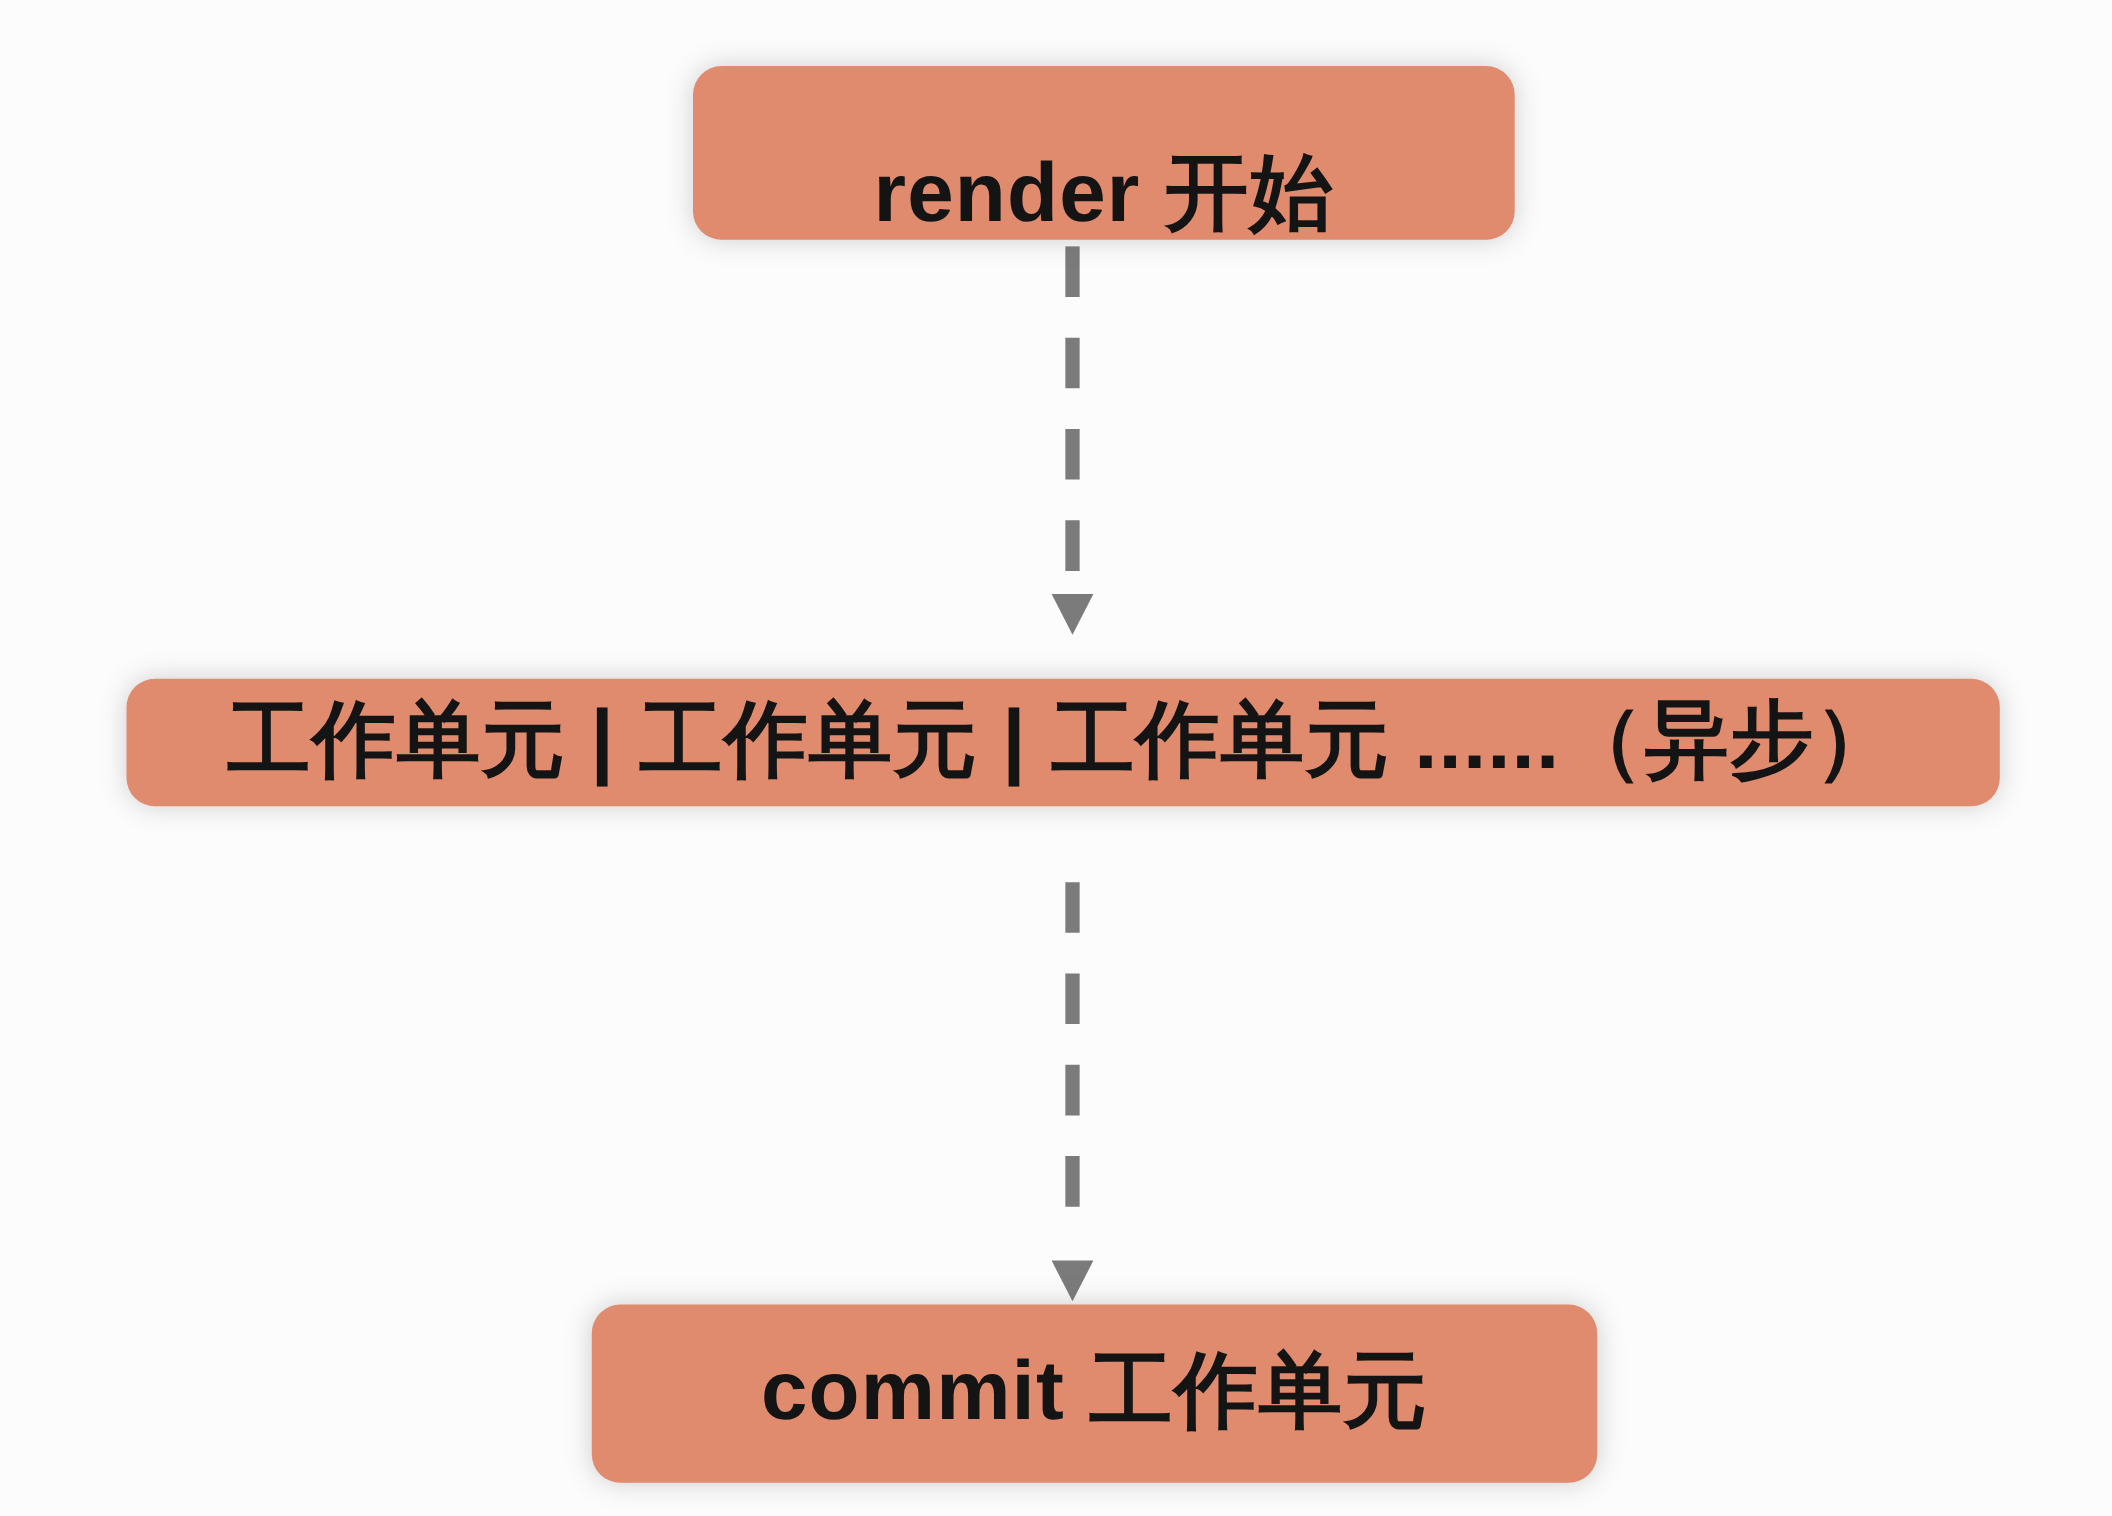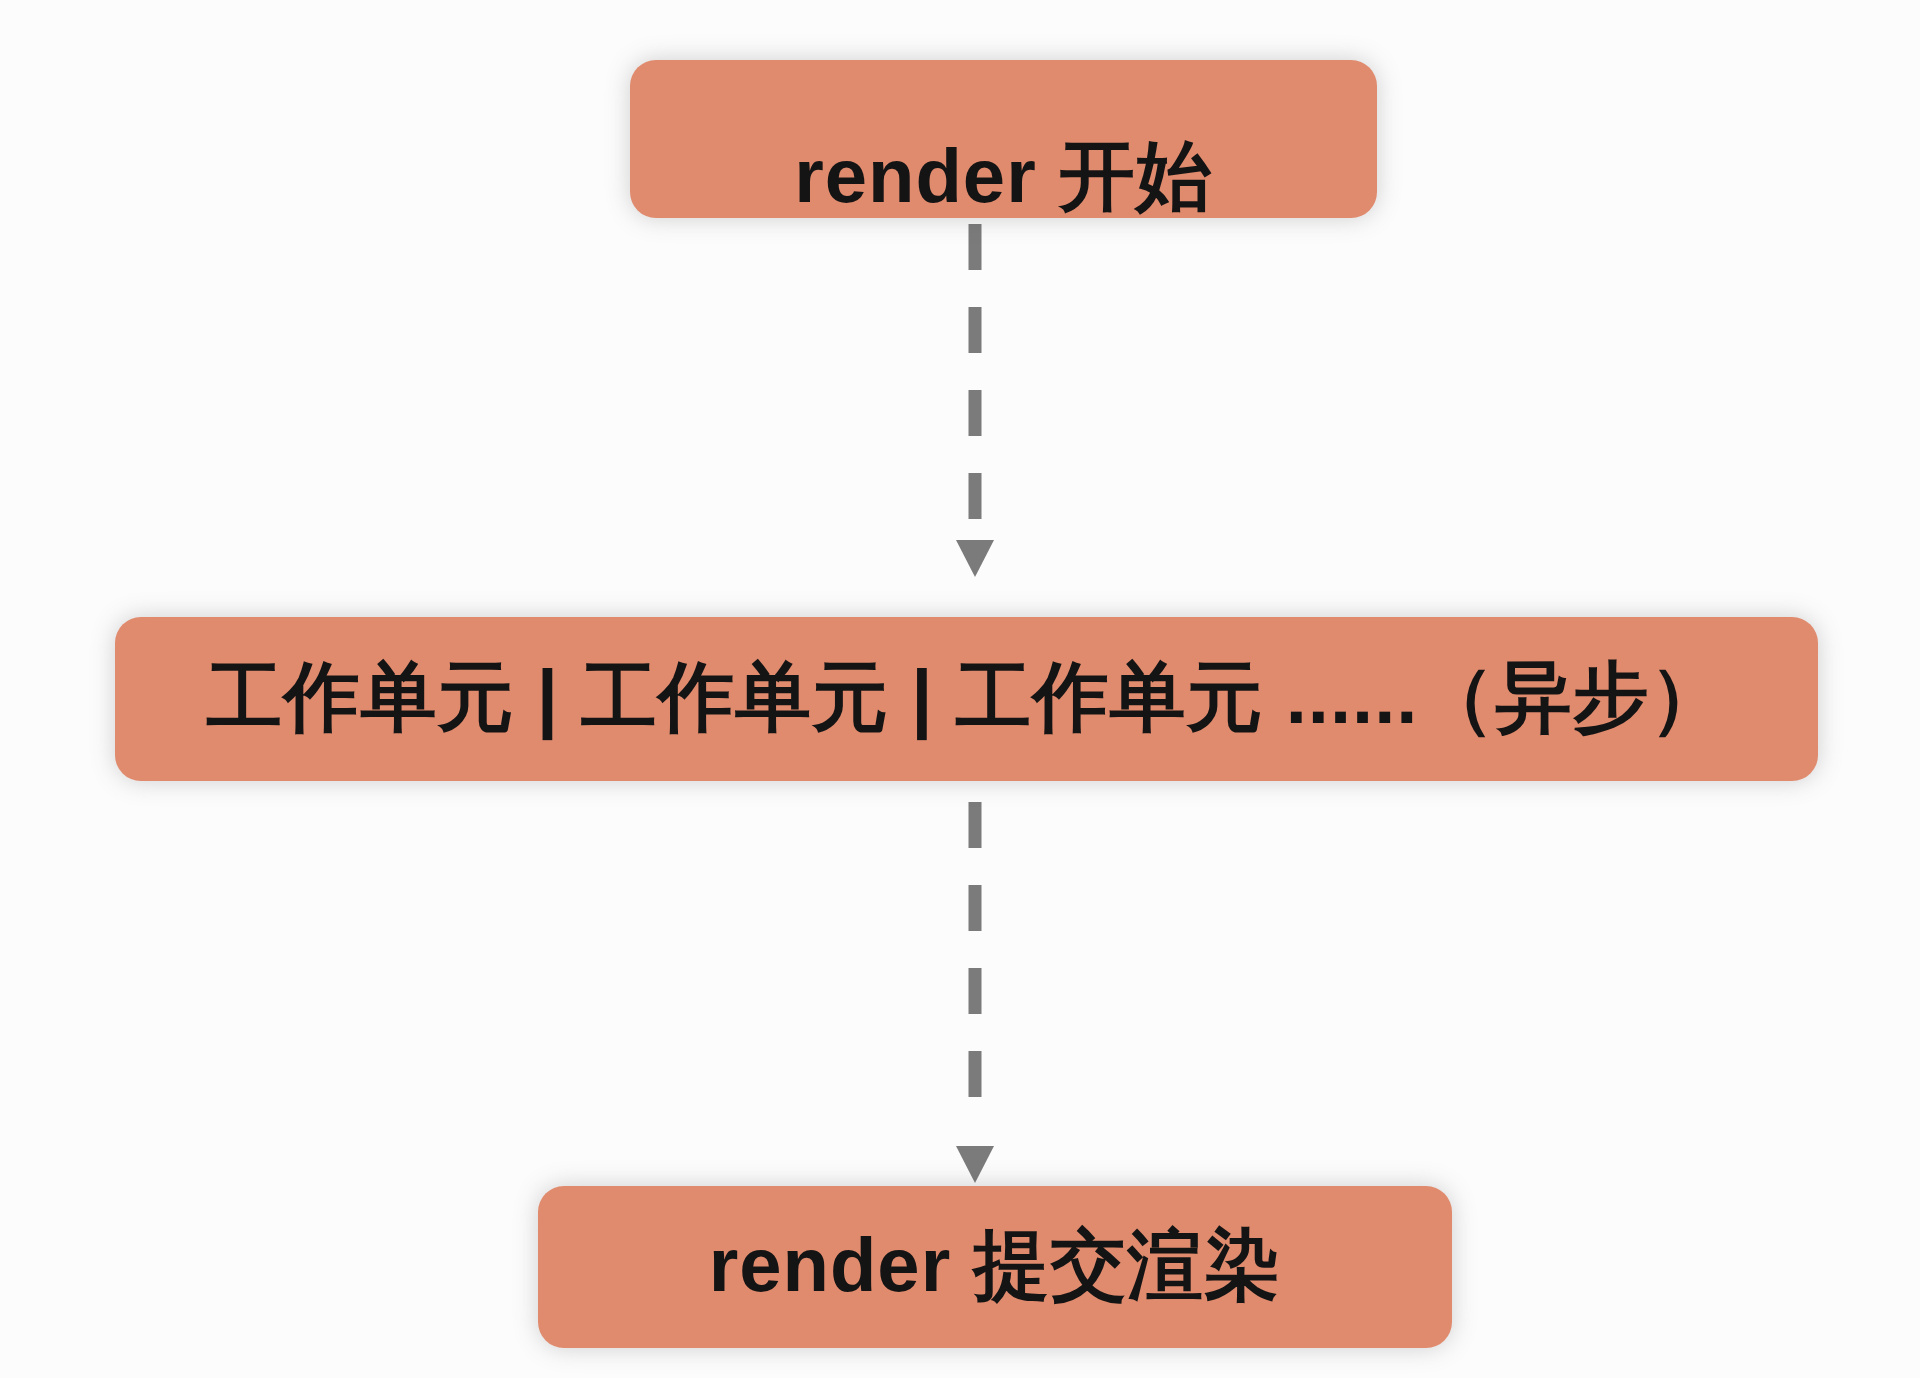--- a/index.html
+++ b/index.html
@@ -32,21 +32,21 @@
   .node-label{
     color:var(--node-text);
     font-weight:700;
     font-size:76px;
     letter-spacing:1px;
     white-space:nowrap;
     line-height:1;
     padding-bottom:4px;
   }
   .node-top{    left:630px;  top:60px;   width:747px;  height:158px;align-items:flex-end; }
-  .node-middle{ left:115px;  top:617px;  width:1703px; height:164px; }
+  .node-middle{ left:115px;  top:617px;  width:1703px; height:116px; }
   .node-bottom{ left:538px;  top:1186px; width:914px;  height:162px; }
 
   .arrows{
     position:absolute;
     left:0;top:0;
     width:1920px;height:1378px;
     pointer-events:none;
   }
   .arrow-line{
     stroke-width:13;
@@ -69,16 +69,16 @@
 
   <div class="node node-top">
     <span class="node-label">render 开始</span>
   </div>
 
   <div class="node node-middle">
     <span class="node-label">工作单元 | 工作单元 | 工作单元 ......（异步）</span>
   </div>
 
   <div class="node node-bottom">
-    <span class="node-label">render 提交渲染</span>
+    <span class="node-label">commit 工作单元</span>
   </div>
 
 </div>
 
 </body></html>

